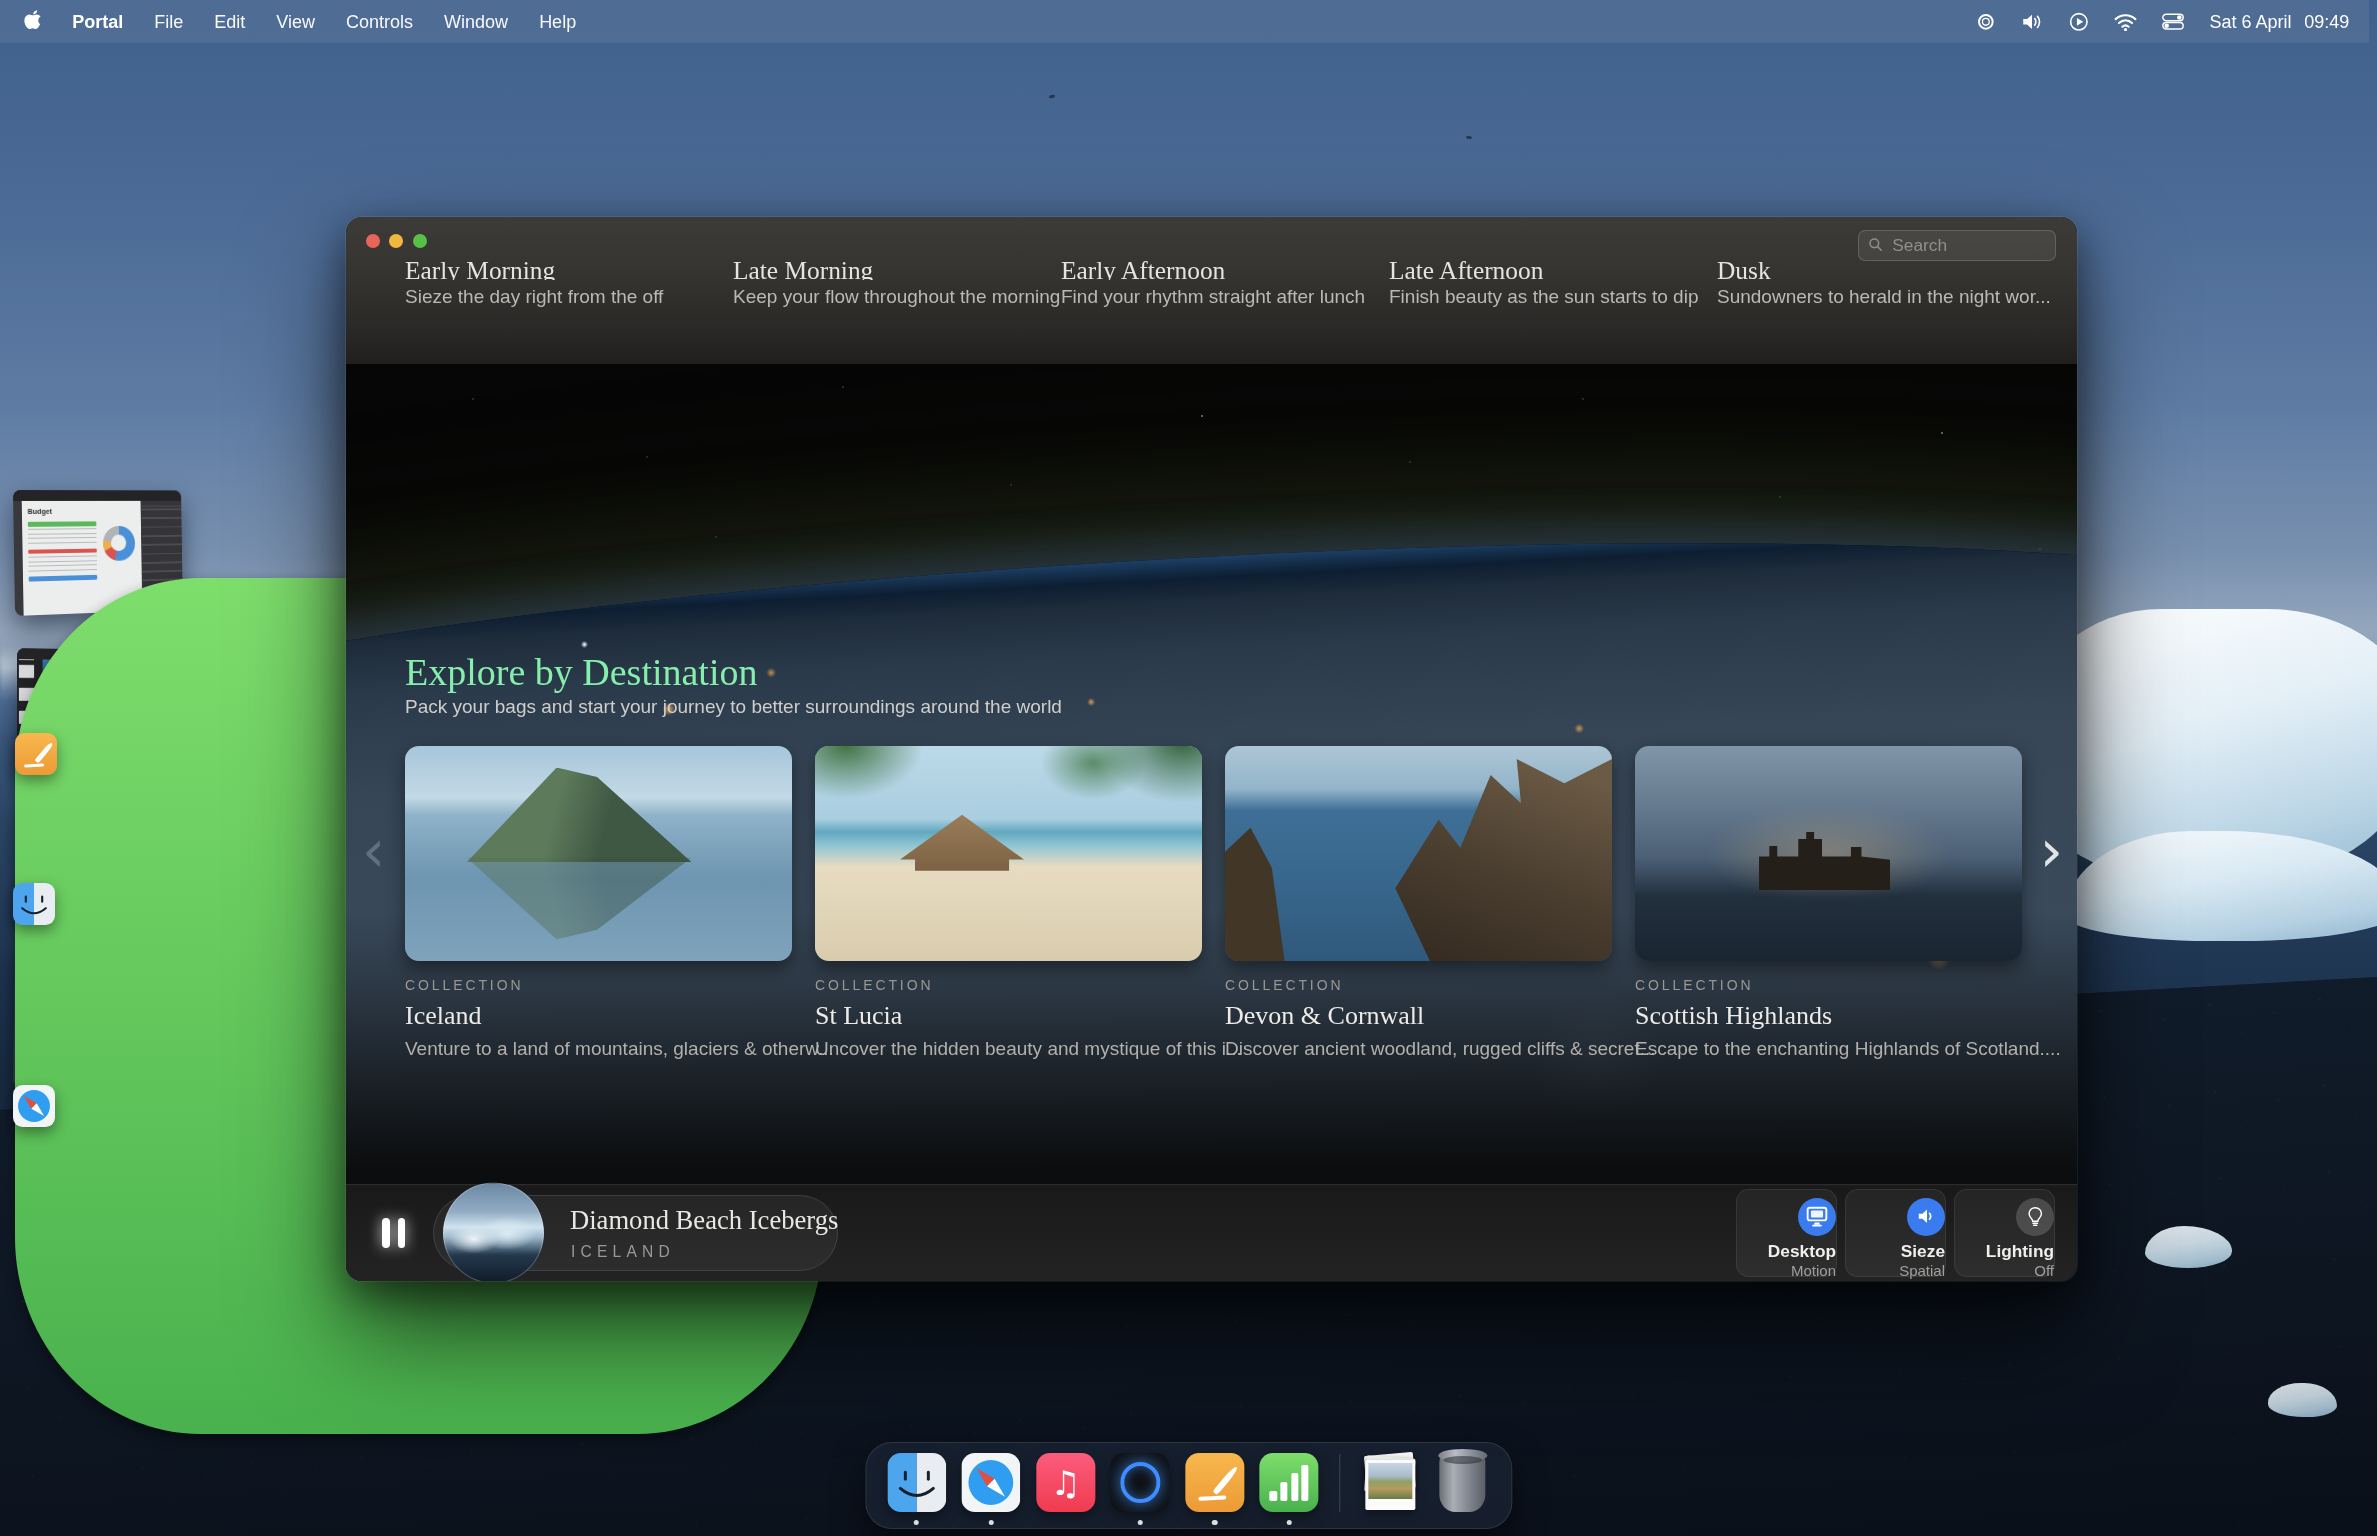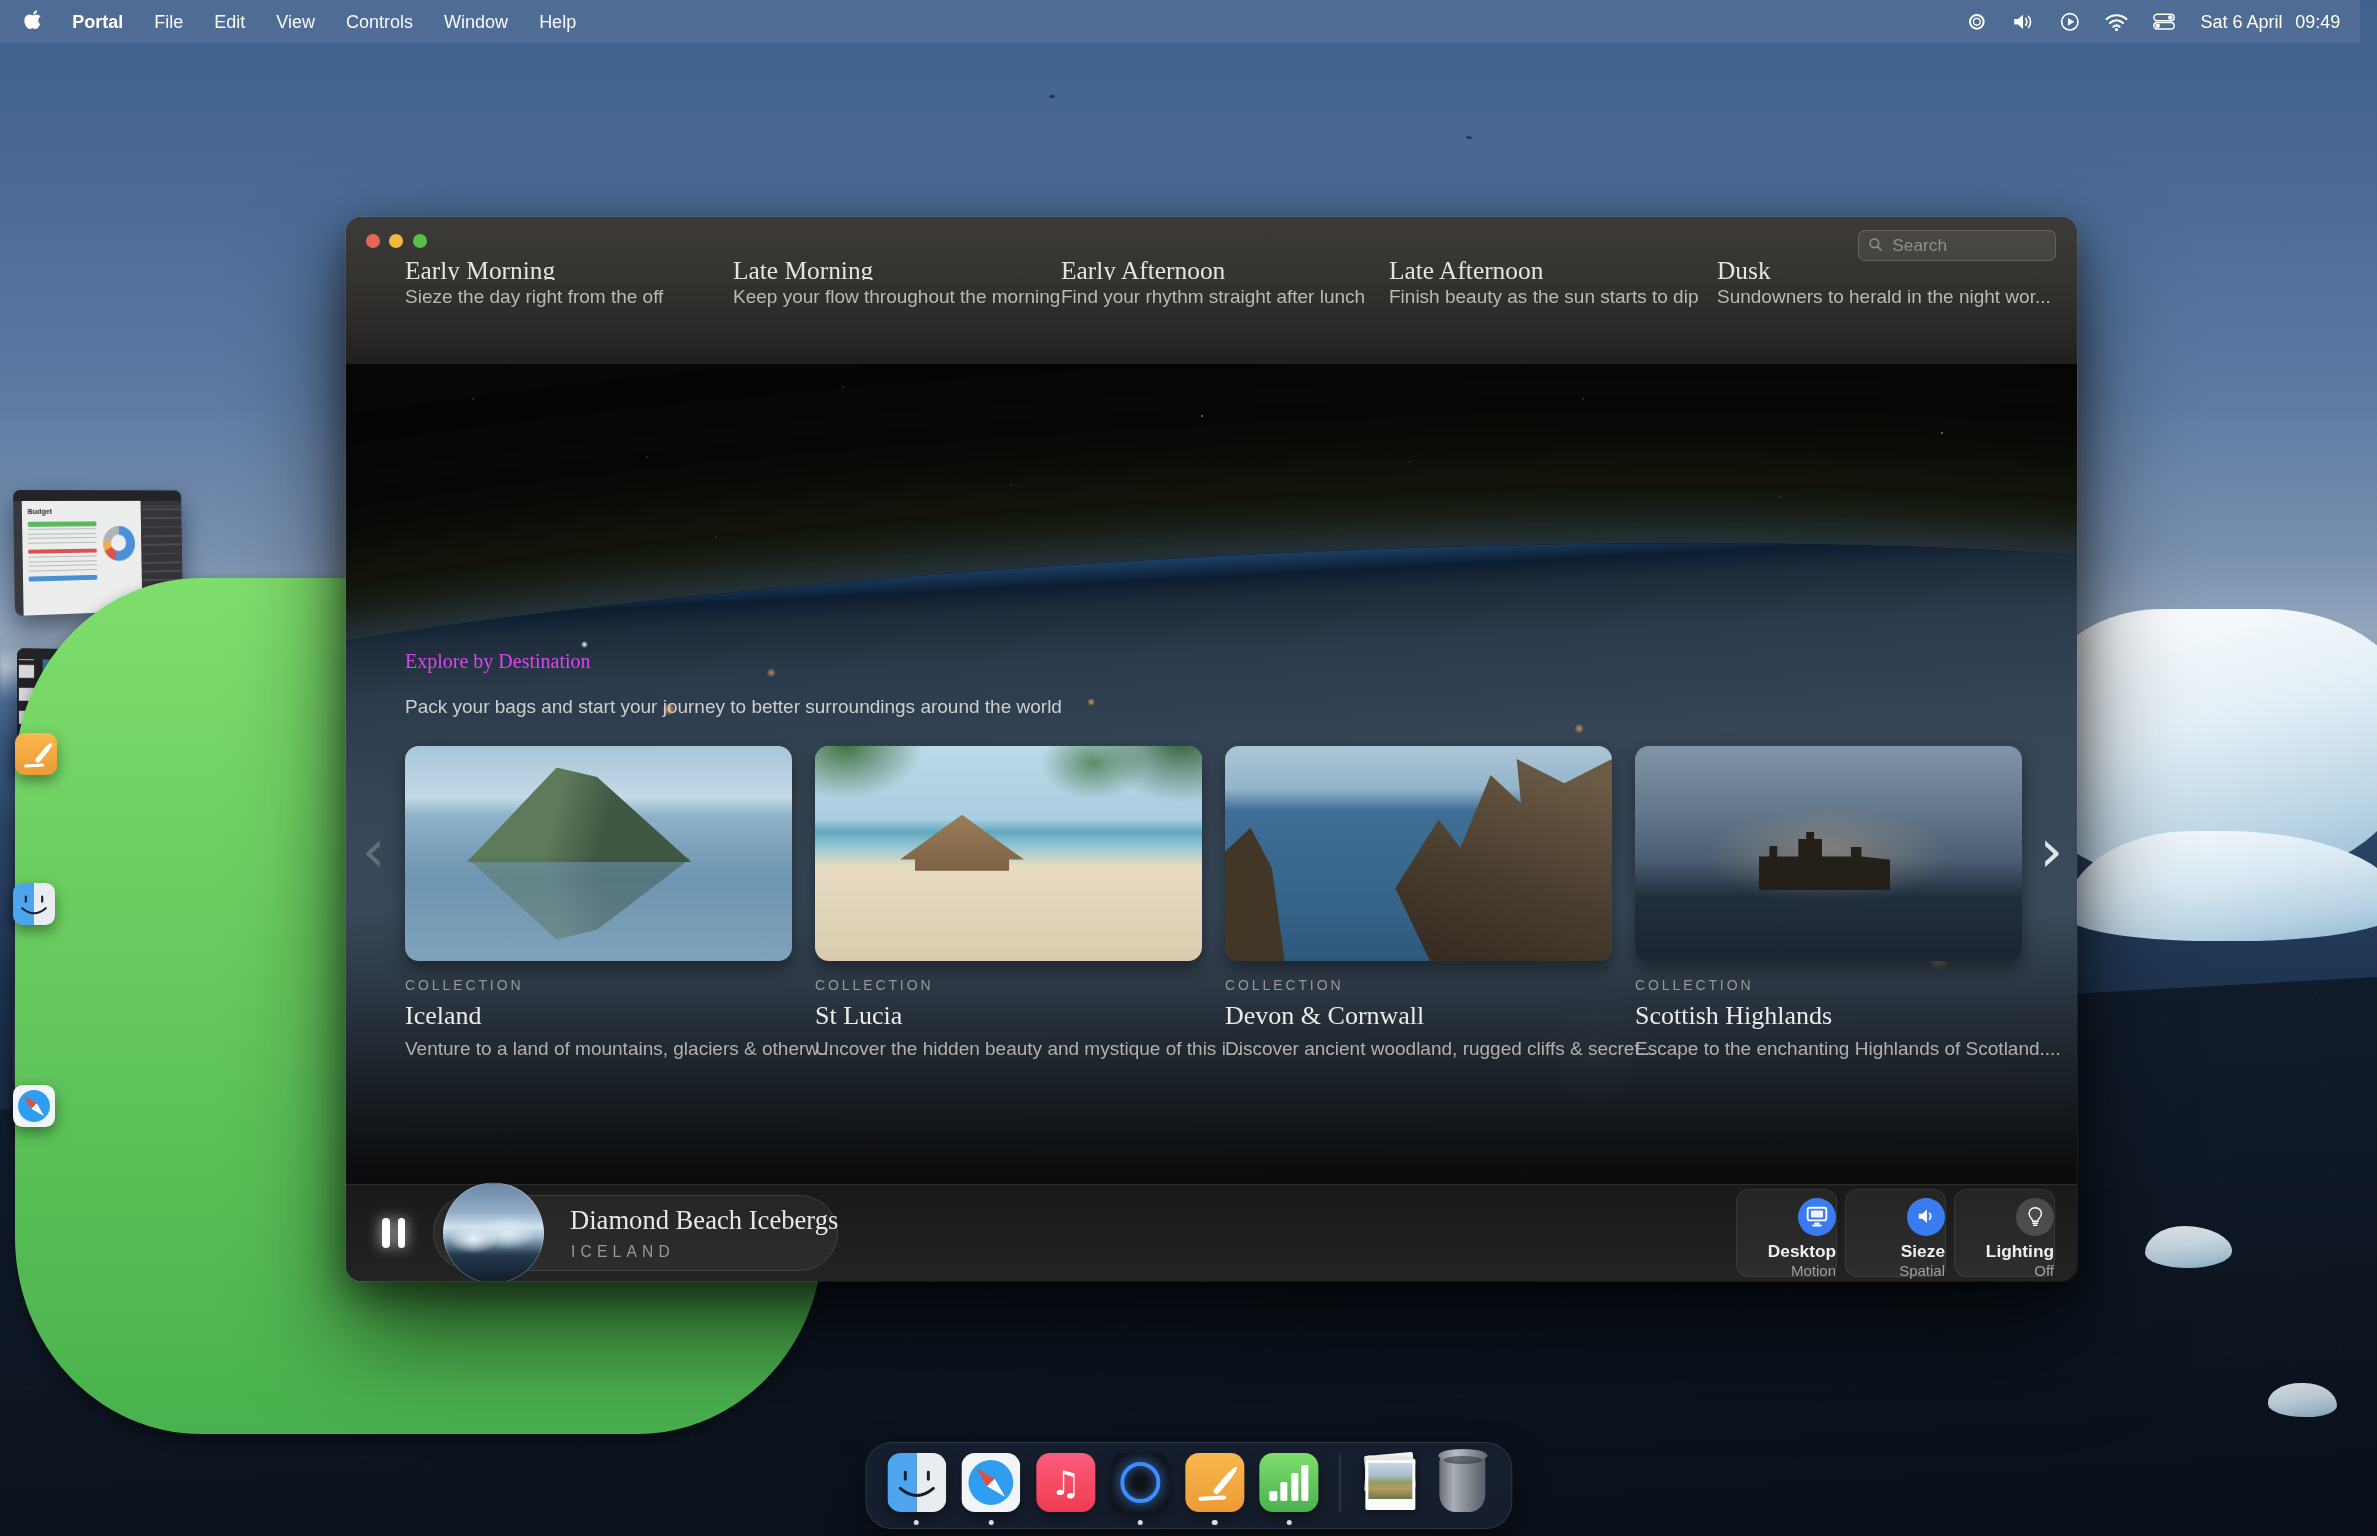--- a/index.html
+++ b/index.html
@@ -25,21 +25,21 @@
       radial-gradient(circle 2.3px at 43px 49px,rgba(140,165,190,.16),transparent 62%),
       radial-gradient(circle 3.5px at 76px 30px,rgba(120,150,175,.13),transparent 62%),
       radial-gradient(circle 1.7px at 93px 64px,rgba(160,180,200,.15),transparent 62%);
     background-size:110px 87px}
   .beach::after{content:"";position:absolute;inset:0;background:linear-gradient(180deg,rgba(22,36,54,.45),rgba(8,12,20,.92))}
   .speck{position:absolute;width:6.4px;height:2.9px;background:rgba(10,15,22,.55);border-radius:50%}
   .speck1{left:1049px;top:95px;transform:rotate(-12deg)}
   .speck2{left:1466px;top:136px;transform:rotate(8deg)}
 
   
-  .menubar{position:absolute;left:0;top:0;right:17px;height:44px;display:flex;align-items:center;
+  .menubar{position:absolute;left:0;top:0;right:8px;height:44px;display:flex;align-items:center;
     background:rgba(80,110,150,.92);box-shadow:inset 0 -1.2px 0 rgba(0,0,0,.10);color:#fff;z-index:40}
   .mb-left{display:flex;align-items:center;gap:31px;padding-left:24px;font-size:18px}
   .mb-appname{font-weight:bold}
   .mb-item{opacity:.96}
   .mb-right{margin-left:auto;display:flex;align-items:center;gap:25.4px;padding-right:19.7px;font-size:18px}
   .mb-right svg{display:block}
   .mb-clock{display:flex;gap:12.7px}
 
   
   .sthumb{position:absolute;border-radius:8px;overflow:hidden;background:#26262a;
@@ -171,21 +171,21 @@
     radial-gradient(circle 5.8px at 1075px 139px,rgba(238,170,90,.85),transparent 70%),
     radial-gradient(circle 8px at 1226px 243px,rgba(236,168,88,.8),transparent 70%),
     radial-gradient(circle 15px at 1411px 301px,rgba(242,180,100,.7),transparent 70%),
     radial-gradient(circle 7px at 1561px 191px,rgba(236,168,88,.8),transparent 70%),
     radial-gradient(circle 10.4px at 1723px 353px,rgba(240,175,95,.75),transparent 70%),
     radial-gradient(circle 17.3px at 1908px 439px,rgba(238,170,90,.6),transparent 70%),
     radial-gradient(circle 8px at 2058px 301px,rgba(236,168,88,.75),transparent 70%),
     radial-gradient(circle 69px at 867px 301px,rgba(190,205,220,.08),transparent 70%),
     radial-gradient(circle 93px at 1561px 520px,rgba(190,205,220,.07),transparent 70%)}
   .hero-fade{position:absolute;left:0;right:0;bottom:0;height:370px;background:linear-gradient(180deg,rgba(8,8,8,0),rgba(8,8,8,.92) 70%,#0a0a0a)}
-  .hero-h{position:absolute;left:59px;top:286px;font-size:20px;color:#d946ef}
+  .hero-h{position:absolute;left:59px;top:286px;font-size:38px;color:#86efac}
   .hero-s{position:absolute;left:59px;top:332px;font-size:19px;color:#cfcecb}
   .chev{position:absolute;top:458px;font-size:58px;line-height:1;font-family:"DejaVu Sans",sans-serif;cursor:default}
   .chev.prev{left:16px;color:rgba(255,255,255,.22)}
   .chev.next{right:14px;color:rgba(255,255,255,.85)}
   .cards{position:absolute;left:59px;top:382px;display:flex;gap:23px}
   .card{width:387px;flex:none}
   .cimg{height:215px;border-radius:14px;overflow:hidden;position:relative;box-shadow:0 7px 18.5px rgba(0,0,0,.45)}
   .cimg::before,.cimg::after{content:"";position:absolute}
   .clabel{margin-top:16px;font-size:14px;letter-spacing:2.9px;color:#9b9a97}
   .ctitle{margin-top:8px;font-size:26px;color:#ecebe8}

